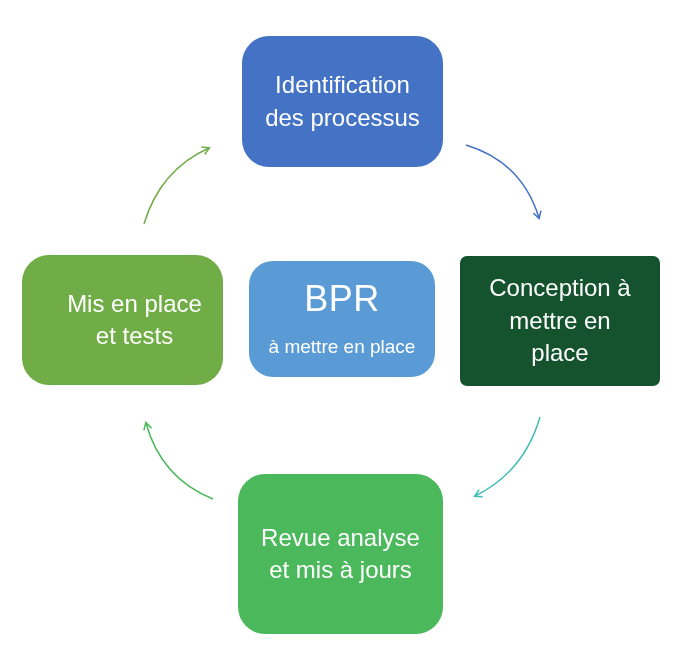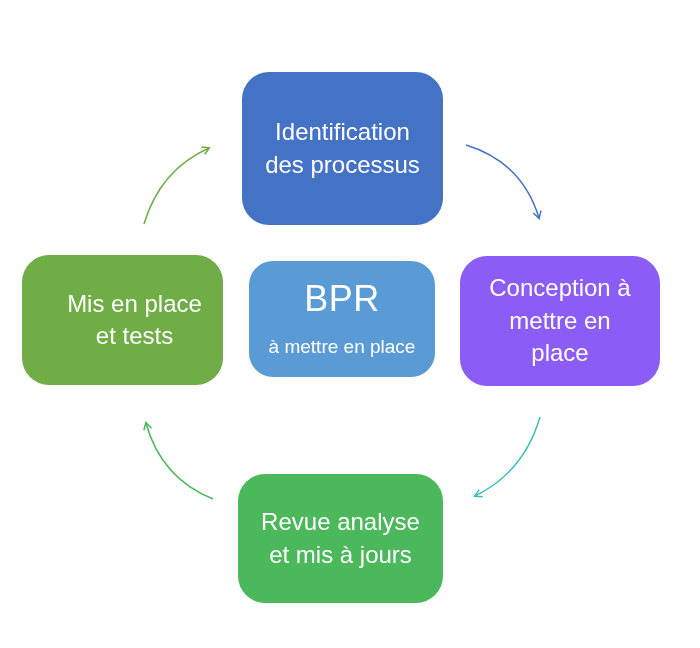--- a/index.html
+++ b/index.html
@@ -24,23 +24,23 @@
     justify-content: center;
     text-align: center;
     box-sizing: border-box;
     padding: 8px 12px;
   }
   .node .label {
     font-size: 24px;
     line-height: 1.35;
     white-space: pre-line;
   }
-  .node-top    { left: 242px; top: 36px;  width: 201px; height: 153px; margin-top: 36px; }
+  .node-top    { left: 242px; top: 36px;  width: 201px; height: 131px; }
   .node-right  { left: 460px; top: 256px; width: 200px; height: 130px; }
-  .node-bottom { left: 238px; top: 474px; width: 205px; height: 129px; }
+  .node-bottom { left: 238px; top: 474px; width: 205px; height: 160px; }
   .node-left   { left: 22px;  top: 255px; width: 201px; height: 130px; }
   .node-center {
     left: 249px; top: 261px; width: 186px; height: 116px;
     flex-direction: column;
     border-radius: 24px;
     align-items: center;
   }
   .node-center .center-title {
     font-size: 36px;
     line-height: 1.1;
@@ -82,21 +82,21 @@
     <path d="M 540 417 Q 524 472 475 496" fill="none" stroke-width="1.5" marker-end="url(#m1)" stroke="#3FBDB4"></path>
     <path d="M 213 499 Q 161 478 146 423" fill="none" stroke-width="1.5" marker-end="url(#m2)" stroke="#4CB85C"></path>
     <path d="M 144 224 Q 160 170 209 148" fill="none" stroke-width="1.5" marker-end="url(#m3)" stroke="#70AD47"></path>
   </svg>
 
   <div class="node node-top" style="background-color: rgb(68, 114, 196);">
     <div class="label">Identification
 des processus</div>
   </div>
 
-  <div class="node node-right" style="background-color: #8b5cf6;">
+  <div class="node node-right" style="background-color: #14532d; border-radius: 7px;">
     <div class="label">Conception à
 mettre en
 place</div>
   </div>
 
   <div class="node node-bottom" style="background-color: rgb(76, 184, 92);">
     <div class="label">Revue analyse
 et mis à jours</div>
   </div>
 

